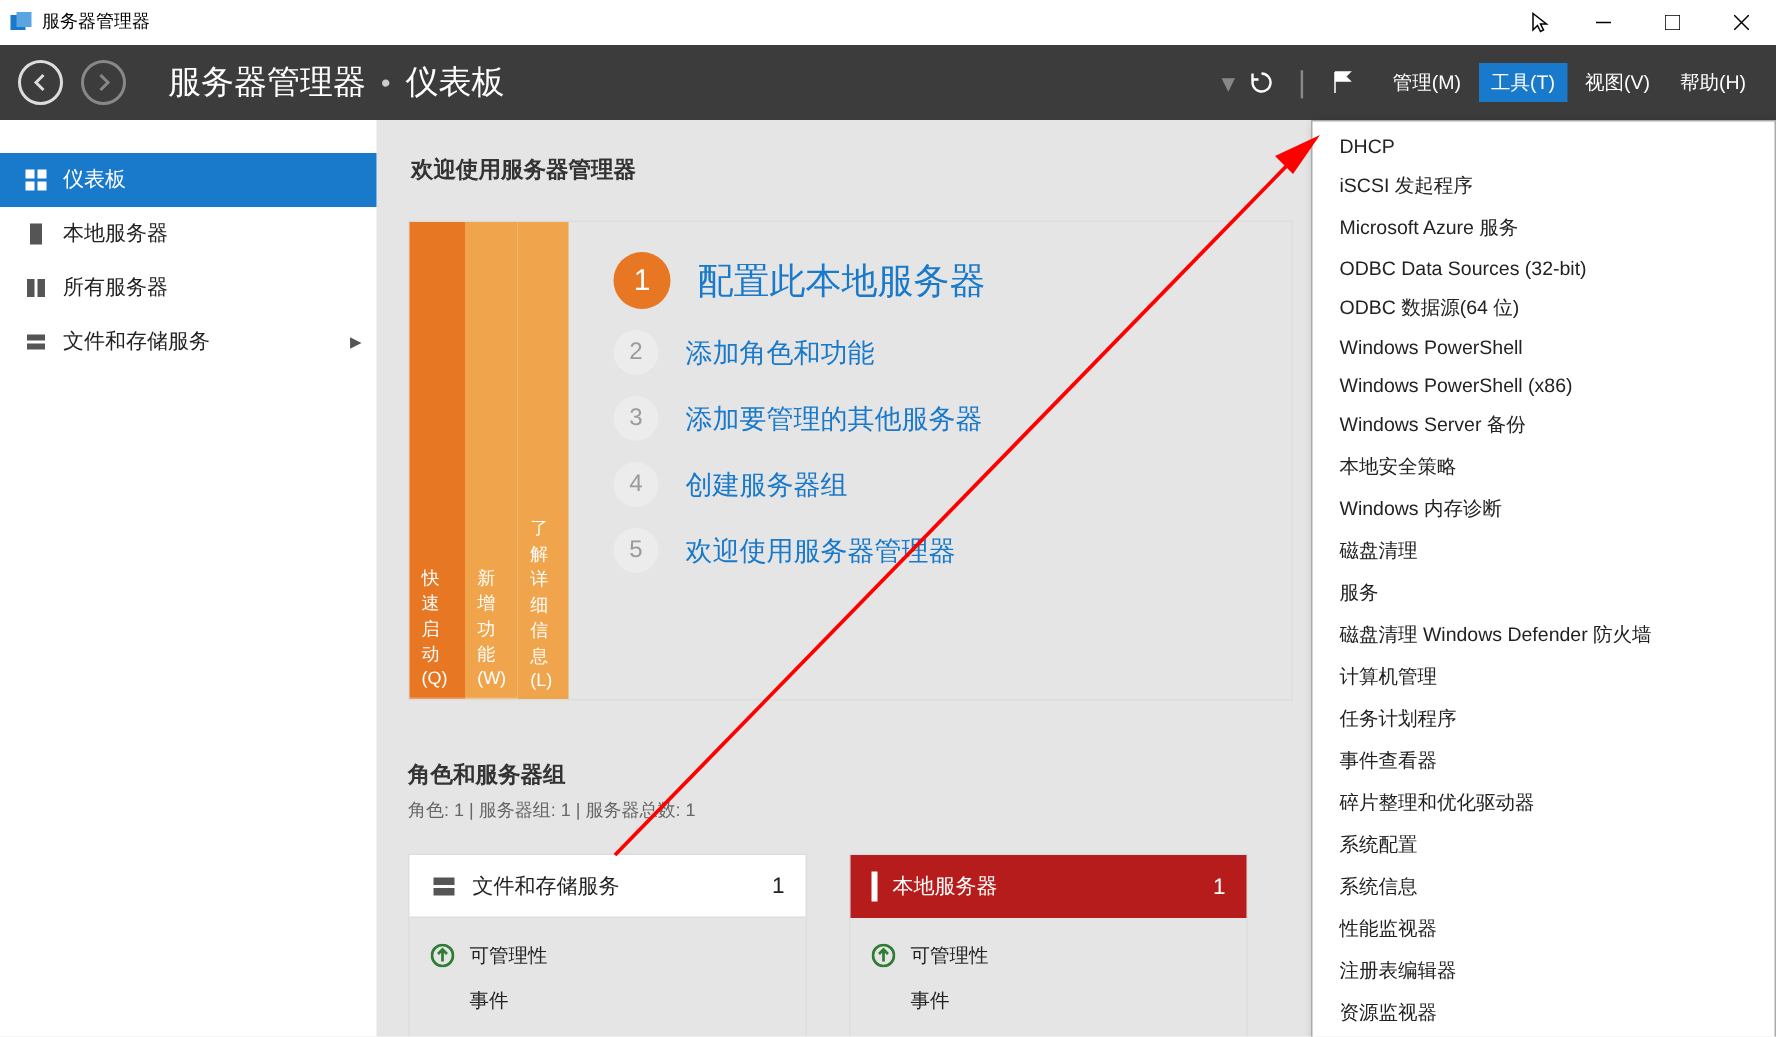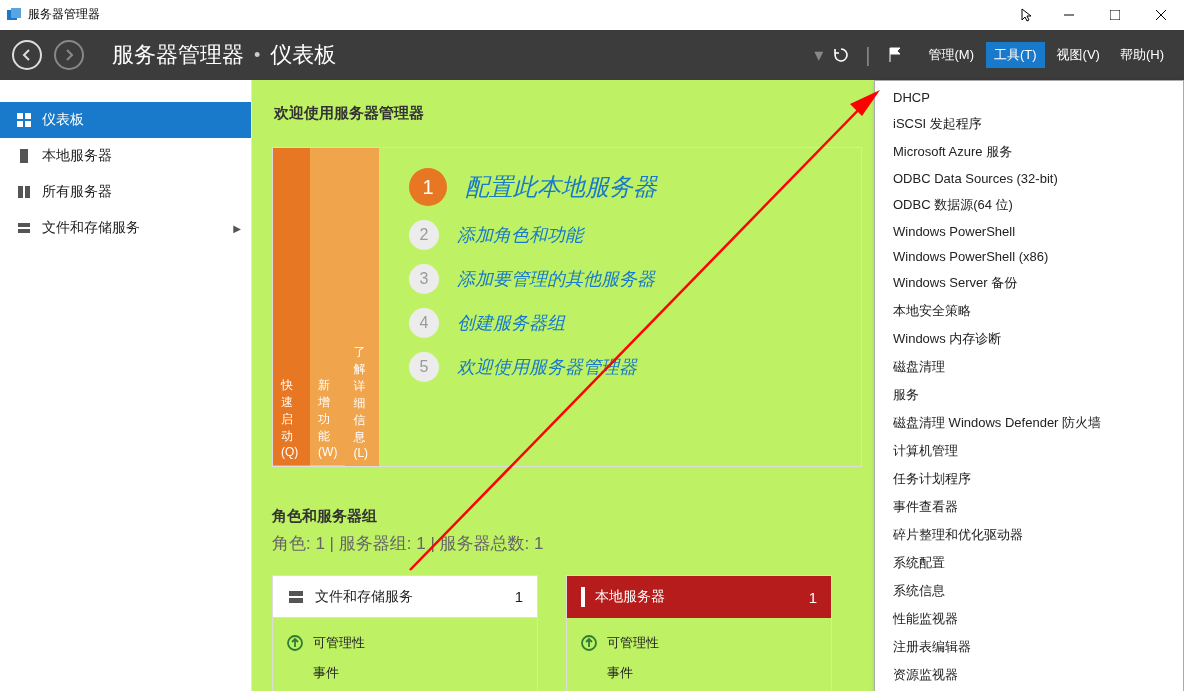--- a/index.html
+++ b/index.html
@@ -29,38 +29,38 @@
   .menu-item.active { background: #1979ca; }
 
   
   .body { display: flex; height: calc(691px - 80px); }
   .sidebar { width: 252px; background: #fff; border-right: 1px solid #e5e5e5; padding-top: 22px; }
   .sb-item { height: 36px; display: flex; align-items: center; padding-left: 16px; font-size: 14px; color: #222; gap: 10px;}
   .sb-item.active { background: #1979ca; color: #fff; }
   .sb-item .caret { margin-left: auto; margin-right: 10px; color:#555; font-size:10px;}
   .sb-item svg { width:16px; height:16px; }
 
-  .main { flex: 1; padding: 24px 0 0 20px; background: #bef264; overflow:hidden; position:relative;}
+  .main { flex: 1; padding: 24px 0 0 20px; background: #e5e5e5; overflow:hidden; position:relative;}
   .welcome-title { font-size: 15px; color: #333; margin-bottom: 24px; margin-left: 2px; font-weight:600;}
 
   .welcome-box { display: flex; border: 1px solid #ddd; width: 590px; height:320px; }
   .welcome-left { width: 106px; display:flex; flex-direction:row; }
   .wl-block { flex:1; display:flex; align-items:flex-end; padding:6px 8px; font-size:12px; color:#fff; border-bottom:1px solid rgba(255,255,255,.3);}
   .wl-block.quick { background:#e77723; flex:1.2;}
   .wl-block.new { background:#f0a44b;justify-content:flex-end; }
   .wl-block.more { background:#f0a44b; border-bottom:none;}
   .welcome-right { flex:1; padding: 20px 10px 10px 30px; }
   .step { display:flex; align-items:center; gap:18px; margin-bottom:14px; }
   .step .num { width:30px; height:30px; border-radius:50%; background:#ececec; color:#9a9a9a; display:flex; align-items:center; justify-content:center; font-size:16px; }
   .step.first .num { width:38px; height:38px; background:#e77723; color:#fff; font-size:20px; }
-  .step .txt { font-size:18px; color:#1979ca;font-style:italic; }
+  .step .txt { font-size:18px; color:#1979ca; }
   .step.first .txt { font-size:24px; color:#1979ca; }
 
   .section-title { font-size:15px; font-weight:600; color:#333; margin-top:40px; }
-  .section-sub { font-size:17px; color:#666; margin-top:6px; }
+  .section-sub { font-size:12px; color:#666; margin-top:6px; }
 
   .tiles { display:flex; gap:28px; margin-top:20px; }
   .tile { width:266px; border:1px solid #ddd; }
   .tile-head { height:42px; display:flex; align-items:center; padding:0 14px; gap:10px; font-size:14px; }
   .tile-head .count { margin-left:auto; font-size:15px;}
   .tile.gray .tile-head { background:#fff; color:#222; border-bottom:1px solid #ddd;}
   .tile.red .tile-head { background:#b71c1c; color:#fff; }
   .tile-body { padding: 10px 14px; font-size:13px; color:#222; }
   .tile-row { display:flex; align-items:center; gap:10px; padding:6px 0;}
   .tile-row.green svg { color:#2e7d32; }

